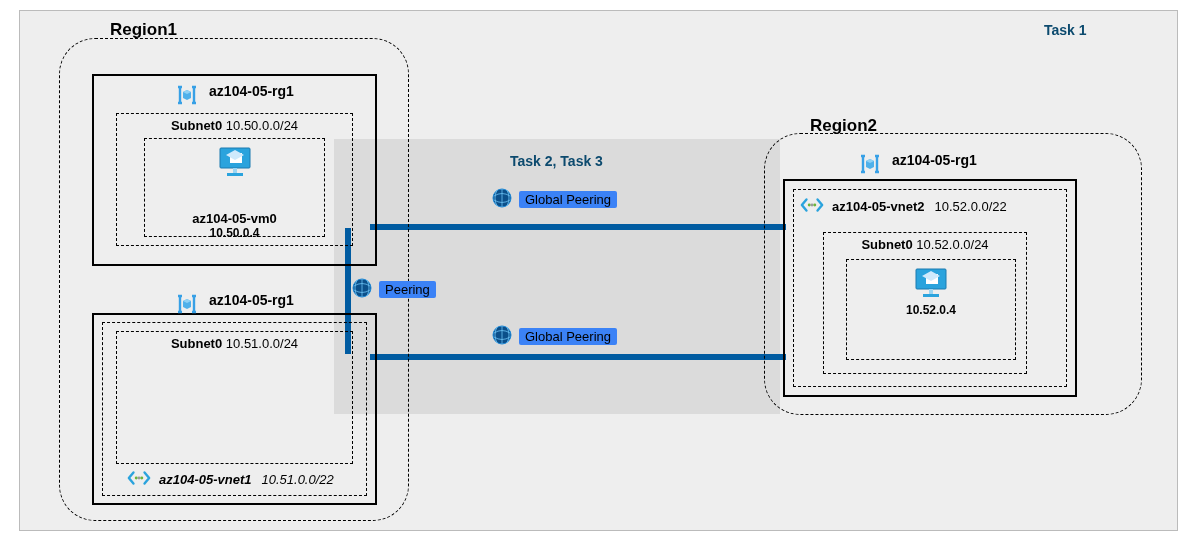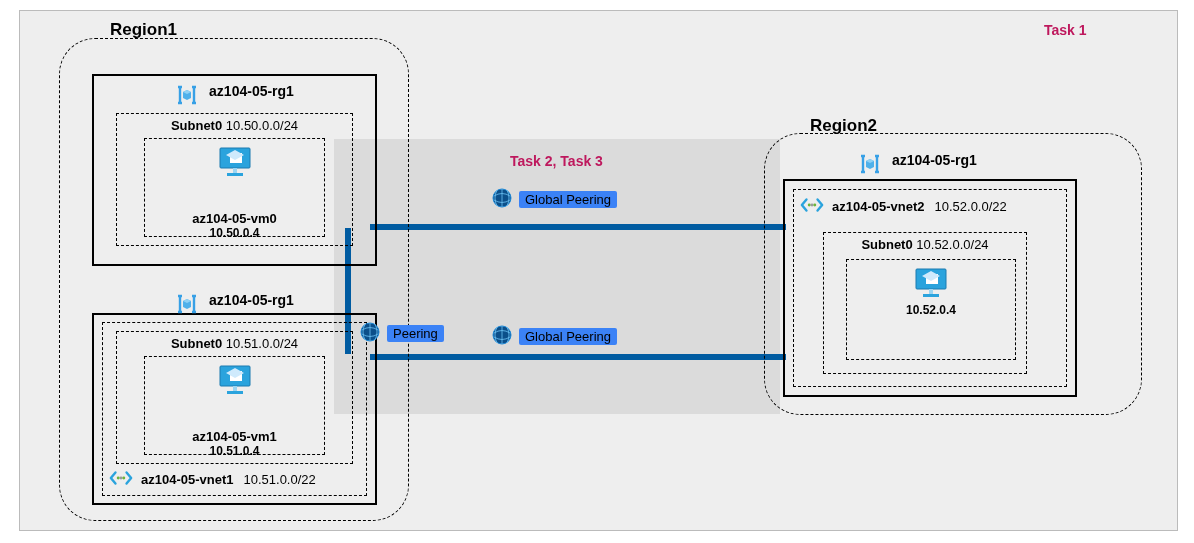--- a/index.html
+++ b/index.html
@@ -110,21 +110,21 @@
     font-size: 13px;
   }
   .peer-pill .txt {
     background: #3b82f6;
     padding: 1px 6px;
     border-radius: 2px;
   }
   .task-label-top {
     position:absolute;
     font-weight:700;
-    color:#be185d;
+    color:#0c4a6e;
     font-size:14px;
   }
   
   .icon { display:inline-block; }
 </style>
 </head>
 <body>
 
 <div class="canvas">
 
@@ -202,21 +202,21 @@
               <path d="M12 7 l4 2 v6 l-4 2 l-4 -2 v-6 z" fill="#4fb0ea"></path>
               <path d="M12 7 l4 2 l-4 2 l-4 -2 z" fill="#8fd1f5"></path>
             </g>
           </svg>
       </span>
       <span>az104-05-rg1</span>
     </div>
   </div>
 
   <div class="dashed-box" style="left:102px; top:322px; width:265px; height:174px;">
-    <div class="vnet-header" style="position:absolute; left:0; bottom:2px;">
+    <div class="vnet-header" style="position:absolute; left:18px; bottom:2px;font-style:italic;">
       <span class="icon">
         <svg width="24" height="18" viewBox="0 0 26 18">
             <polyline points="7,3 2,9 7,15" fill="none" stroke="#2aa3dd" stroke-width="2.6" stroke-linecap="round" stroke-linejoin="round"></polyline>
             <polyline points="19,3 24,9 19,15" fill="none" stroke="#2aa3dd" stroke-width="2.6" stroke-linecap="round" stroke-linejoin="round"></polyline>
             <circle cx="10" cy="9" r="1.6" fill="#6bb53b"></circle>
             <circle cx="13" cy="9" r="1.6" fill="#9a9a9a"></circle>
             <circle cx="16" cy="9" r="1.6" fill="#6bb53b"></circle>
           </svg>
       </span>
       <span class="name">az104-05-vnet1</span>
@@ -224,38 +224,20 @@
     </div>
   </div>
 
   <div class="dashed-box" style="left:116px; top:331px; width:237px; height:133px;">
     <div class="subnet-title">
       <span class="name">Subnet0</span>
       <span>10.51.0.0/24</span>
     </div>
   </div>
 
-  <div class="dashed-box" style="left:144px; top:356px; width:181px; height:99px;">
-    <div class="vm-iconrow">
-      <span class="icon">
-        <svg width="36" height="34" viewBox="0 0 36 34">
-            <rect x="3" y="3" width="30" height="20" rx="1" fill="#2aa3dd"></rect>
-            <rect x="3" y="3" width="30" height="20" rx="1" fill="none" stroke="#1b7bb0" stroke-width="1"></rect>
-            <polygon points="13,8 25,8 25,18 13,18" fill="#fff"></polygon>
-            <polygon points="18,5 27,10 18,15 9,10" fill="#cfeafc"></polygon>
-            <rect x="16" y="23" width="4" height="5" fill="#9bd5f2"></rect>
-            <rect x="10" y="28" width="16" height="3" fill="#2aa3dd"></rect>
-          </svg>
-      </span>
-    </div>
-    <div class="vm-label">
-      <span class="name">az104-05-vm1</span>
-      <span class="ip">10.51.0.4</span>
-    </div>
-  </div>
 
   <div class="rg-box" style="left:783px; top:179px; width:294px; height:218px;"></div>
 
   <div class="rg-header" style="position:absolute; left:848px; top:145px;">
     <span class="icon">
       <svg width="24" height="24" viewBox="0 0 24 24">
           <g fill="none" stroke="#37a0e6" stroke-width="2.4">
             <path d="M5 4 v16 M3 4 h4 M3 20 h4 M19 4 v16 M17 4 h4 M17 20 h4"></path>
           </g>
           <g>
@@ -301,21 +283,21 @@
             <rect x="16" y="23" width="4" height="5" fill="#9bd5f2"></rect>
             <rect x="10" y="28" width="16" height="3" fill="#2aa3dd"></rect>
           </svg>
       </span>
     </div>
     <div class="vm-label">
       <span class="ip">10.52.0.4</span>
     </div>
   </div>
 
-  <div class="peer-pill" style="left:359px; top:277px;margin-top:44px;">
+  <div class="peer-pill" style="left:351px; top:277px;">
     <span class="icon">
       <svg width="22" height="22" viewBox="0 0 22 22">
           <circle cx="11" cy="11" r="9" fill="#0b4f8a"></circle>
           <circle cx="11" cy="11" r="9" fill="none" stroke="#1e88d6" stroke-width="1"></circle>
           <path d="M3 9 Q11 4 19 9 M3 13 Q11 18 19 13 M11 2 v18 M6 3 Q2 11 6 19 M16 3 Q20 11 16 19" stroke="#6cc3f5" stroke-width="0.8" fill="none"></path>
         </svg>
     </span>
     <span class="txt">Peering</span>
   </div>
   <div class="peer-pill" style="left:491px; top:187px;">

